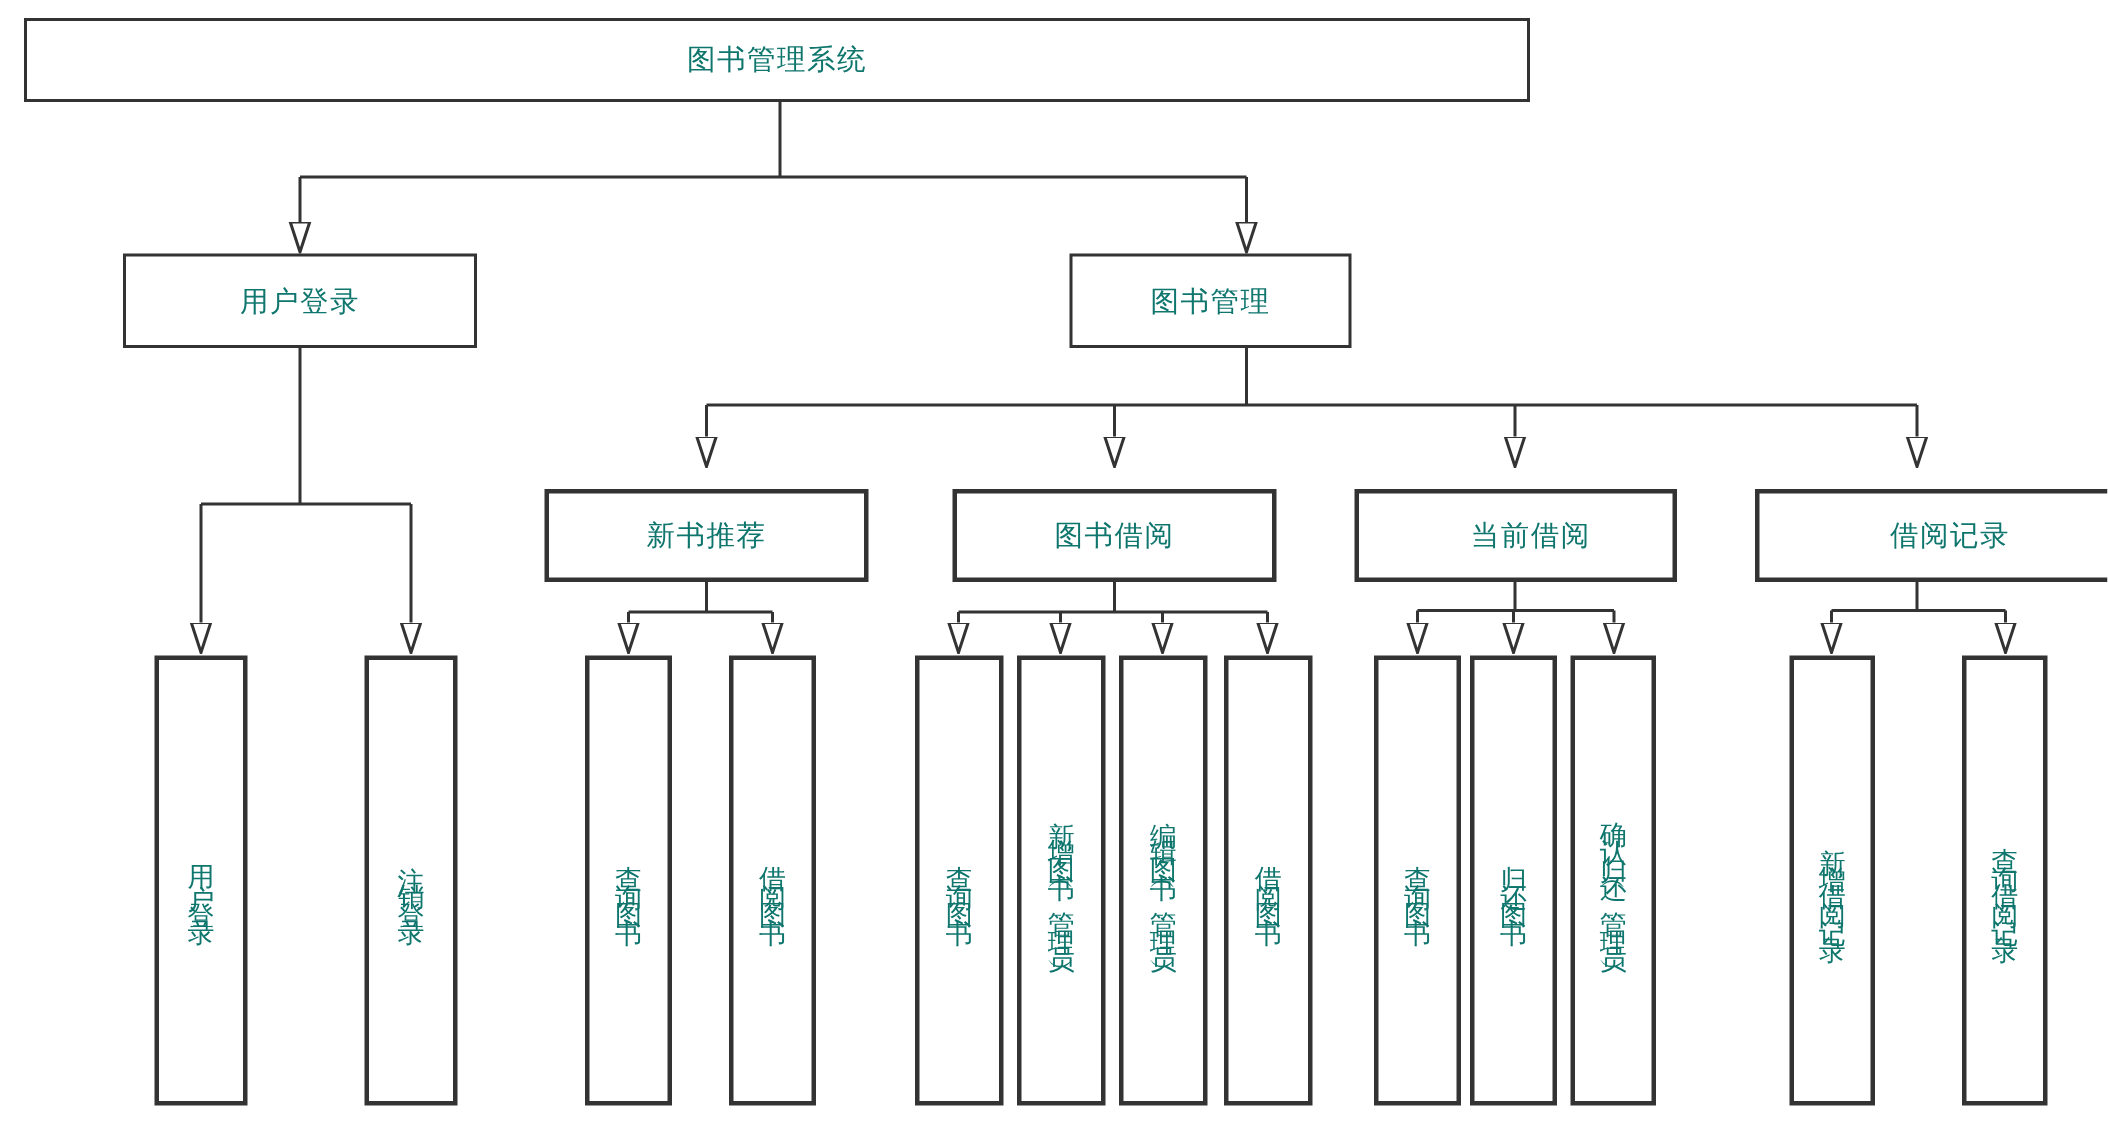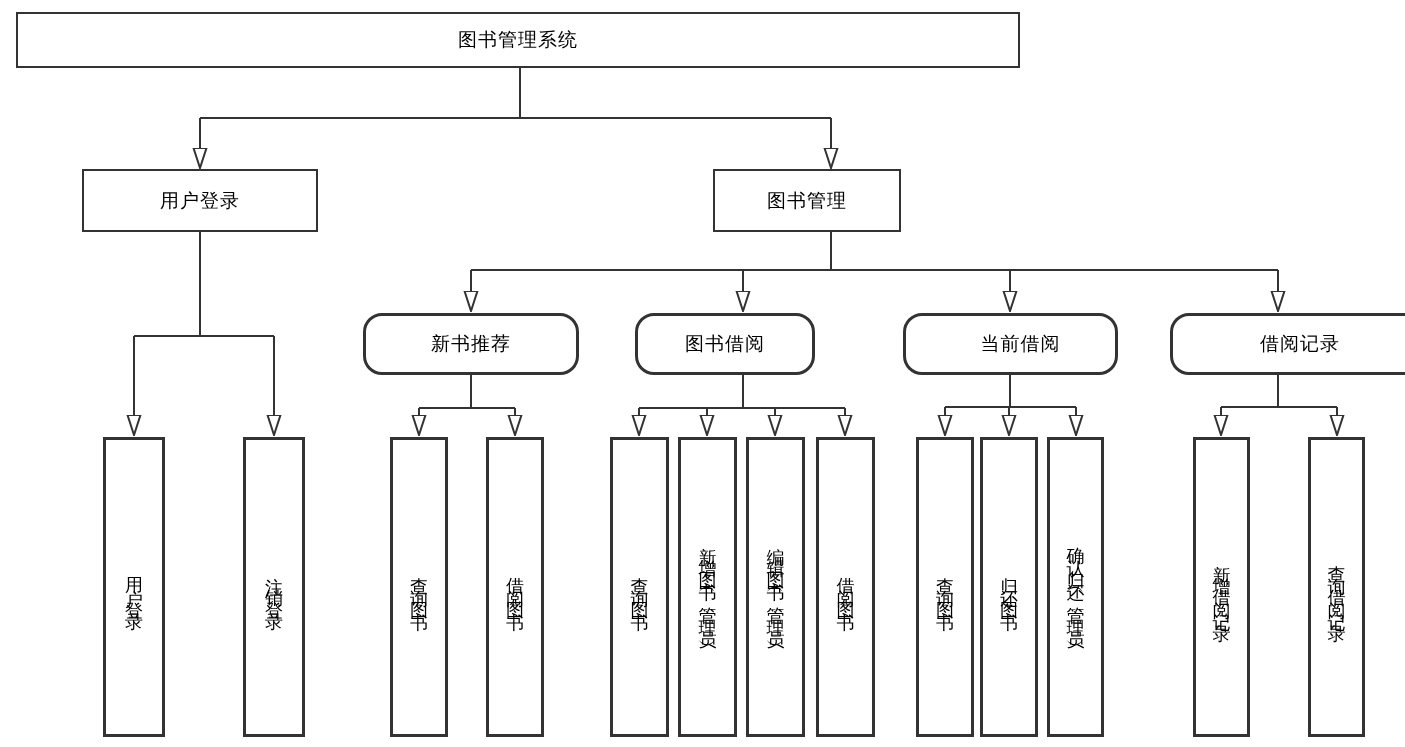--- a/index.html
+++ b/index.html
@@ -29,31 +29,31 @@
   }
   .node {
     position: absolute;
     background: #ffffff;
     border: 2px solid #333333;
     box-sizing: border-box;
     display: flex;
     align-items: center;
     justify-content: center;
     font-size: 19px;
-    color: #000000;
+    color: #0f766e;
     letter-spacing: 1px;
     white-space: nowrap;
   }
   .node.root   { left: 16px;  top: 12px;  width: 1004px; height: 56px; }
   .node.lv2    { top: 169px; height: 63px; border-width: 2.5px; }
   .node.lv2.user-login { left: 82px;  width: 236px; }
   .node.lv2.book-mgmt  { left: 713px; width: 188px; }
-  .node.lv3    { top: 313px; height: 62px; border-width: 3px; border-radius: 19px; }
+  .node.lv3    { top: 326px; height: 62px; border-width: 3px; }
   .node.lv3.new-books       { left: 363px;  width: 216px; }
-  .node.lv3.book-borrow     { left: 635px;  width: 180px; }
+  .node.lv3.book-borrow     { left: 635px;  width: 216px; }
   .node.lv3.current-borrow  { left: 903px;  width: 215px; padding-left: 20px; }
   .node.lv3.borrow-records  { left: 1170px; width: 260px; }
   .node.leaf {
     top: 437px;
     height: 300px;
     border-width: 3px;
     font-size: 18px;
     letter-spacing: 0;
   }
   .node.leaf .vtext {

